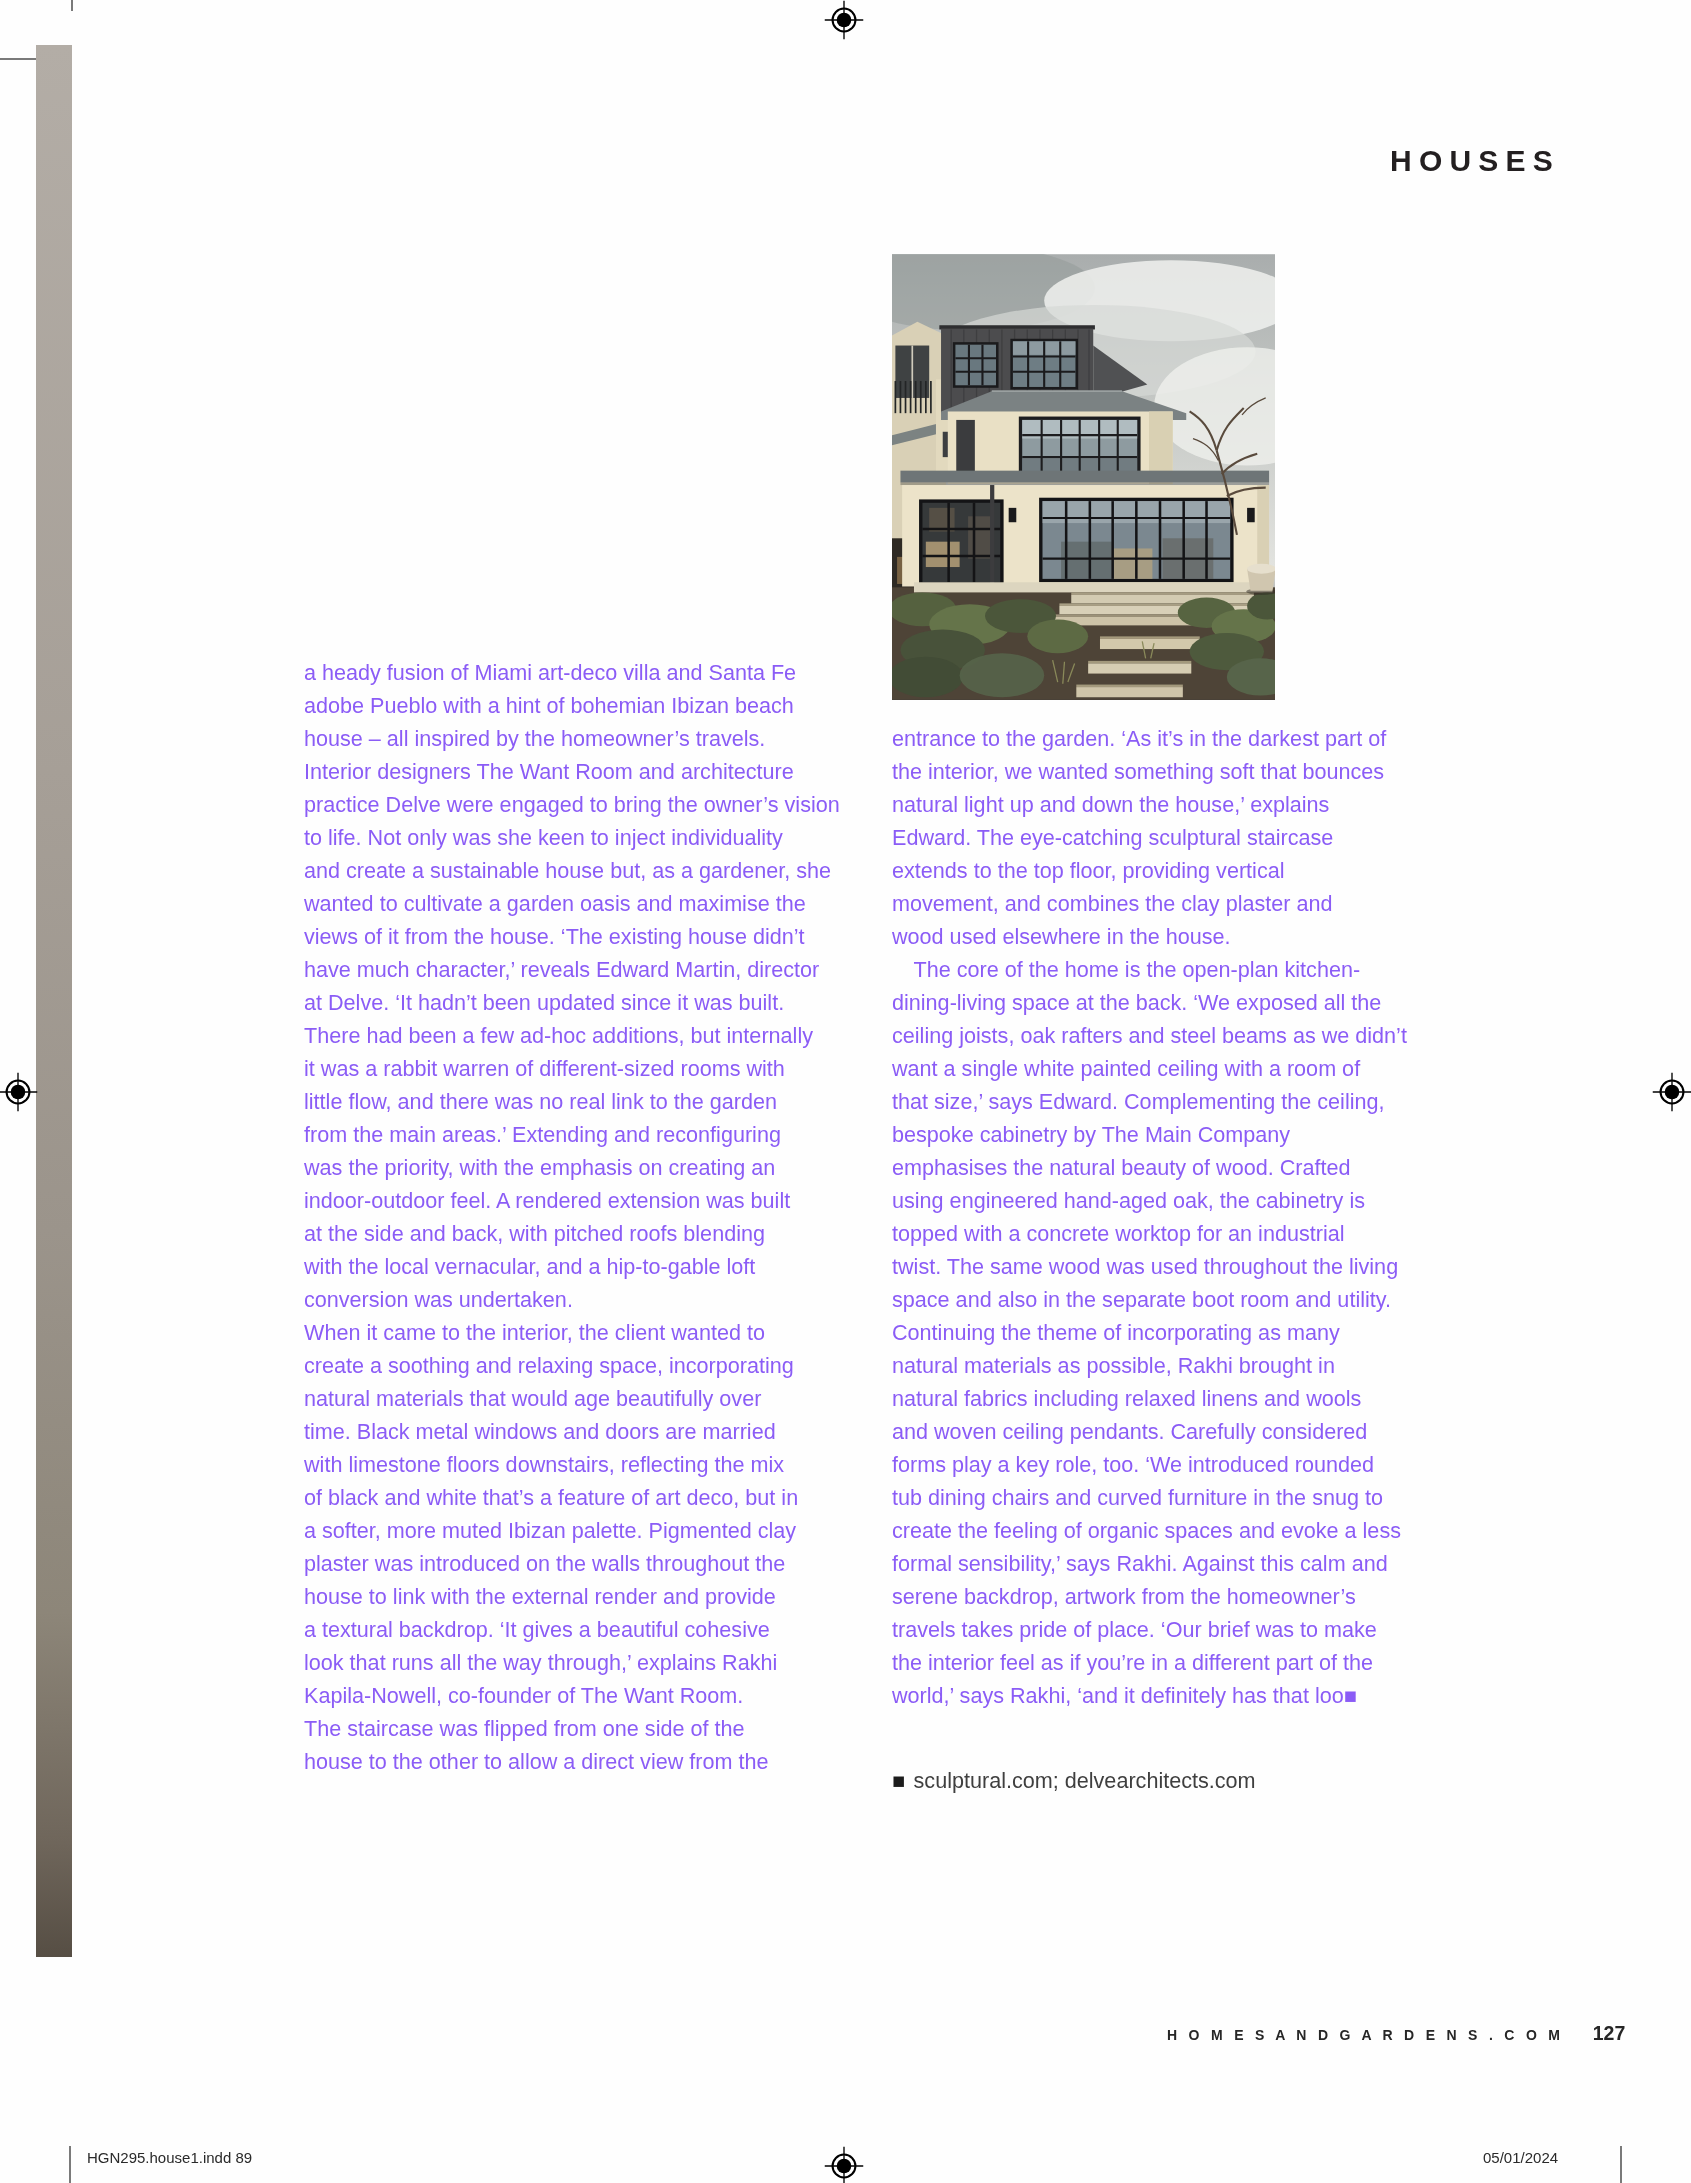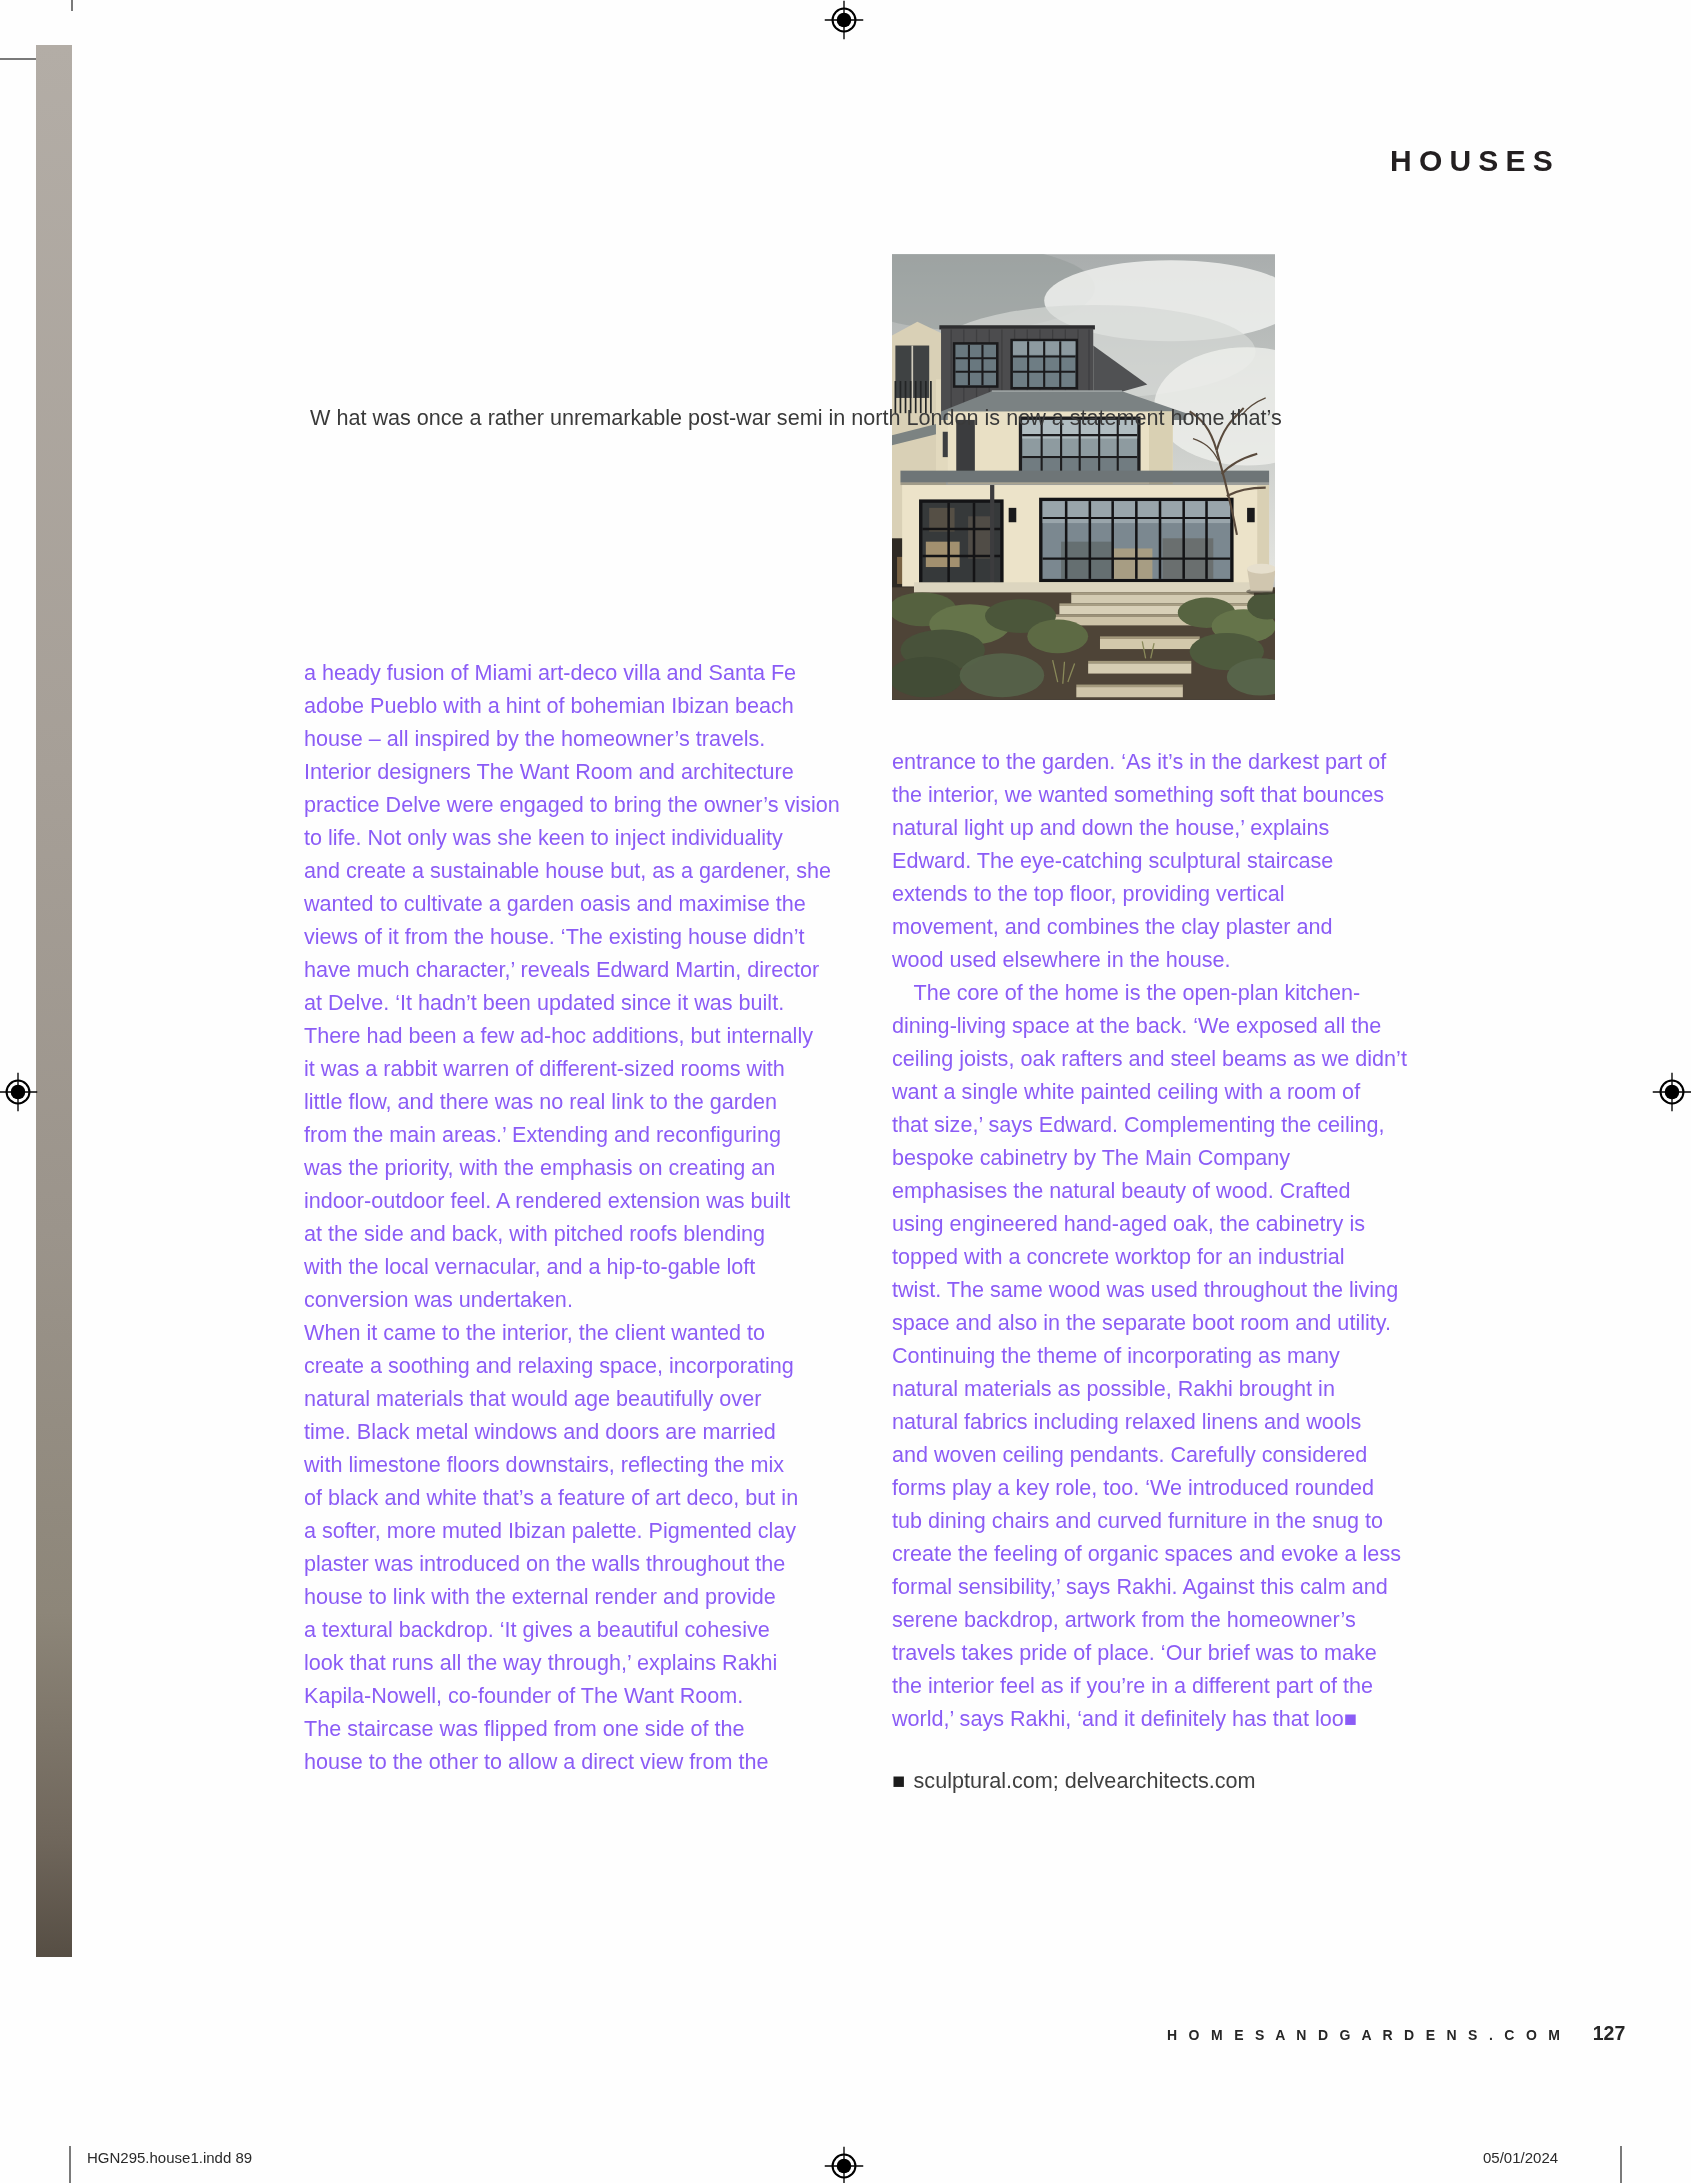--- a/index.html
+++ b/index.html
@@ -12,21 +12,21 @@
   .reg{position:absolute;transform:translate(-50%,-50%);line-height:0;}
   
   .houses{position:absolute;top:144px;right:169px;font-size:30px;font-weight:700;
     letter-spacing:7.2px;color:#231f20;white-space:pre;}
   
   .photo{position:absolute;left:892px;top:254px;width:383px;height:446px;z-index:1;line-height:0;}
   
   .prose{position:absolute;font-size:21.6px;line-height:33px;white-space:pre;color:#8b5cf6;z-index:5;}
   .intro{left:310px;top:401px;width:1100px;color:#3a3a3a;}
   .col-left{left:304px;top:656px;width:643px;}
-  .col-right{left:892px;top:722px;width:643px;margin-top:23px;}
+  .col-right{left:892px;top:722px;width:643px;}
   .credit{position:absolute;left:892px;top:1764px;font-size:21.6px;line-height:33px;
     color:#3f3f3f;z-index:5;white-space:pre;}
   .credit .sq{color:#1c1c1c;margin-right:8.5px;}
   
   .footer{position:absolute;left:1167px;top:2022px;display:flex;align-items:baseline;gap:29px;color:#262626;}
   .footer .site{font-size:14px;font-weight:700;letter-spacing:3.8px;white-space:pre;}
   .footer .pnum{font-size:19.5px;font-weight:700;}
   
   .slug{position:absolute;top:2149px;font-size:15px;color:#2a2a2a;white-space:pre;}
   .slug-left{left:87px;}
@@ -258,21 +258,20 @@
           <line x1="300" y1="478" x2="296" y2="458"></line>
         <line x1="306" y1="478" x2="310" y2="460"></line>
       </g>
 
       <ellipse cx="437" cy="399" rx="18" ry="4" fill="#2f2a22" opacity="0.5"></ellipse>
       <polygon points="420,372 454,372 450,398 424,398" fill="#d0c6af"></polygon>
       <ellipse cx="437" cy="372" rx="17" ry="6" fill="#e6dfcd"></ellipse>
     </svg>
   </div>
 
-  <div class="prose intro">W hat was once a rather unremarkable post-war semi in north London is now a statement home that’s</div>
 
   <div class="prose col-left">a heady fusion of Miami art-deco villa and Santa Fe
 adobe Pueblo with a hint of bohemian Ibizan beach
 house – all inspired by the homeowner’s travels.
 Interior designers The Want Room and architecture
 practice Delve were engaged to bring the owner’s vision
 to life. Not only was she keen to inject individuality
 and create a sustainable house but, as a gardener, she
 wanted to cultivate a garden oasis and maximise the
 views of it from the house. ‘The existing house didn’t

